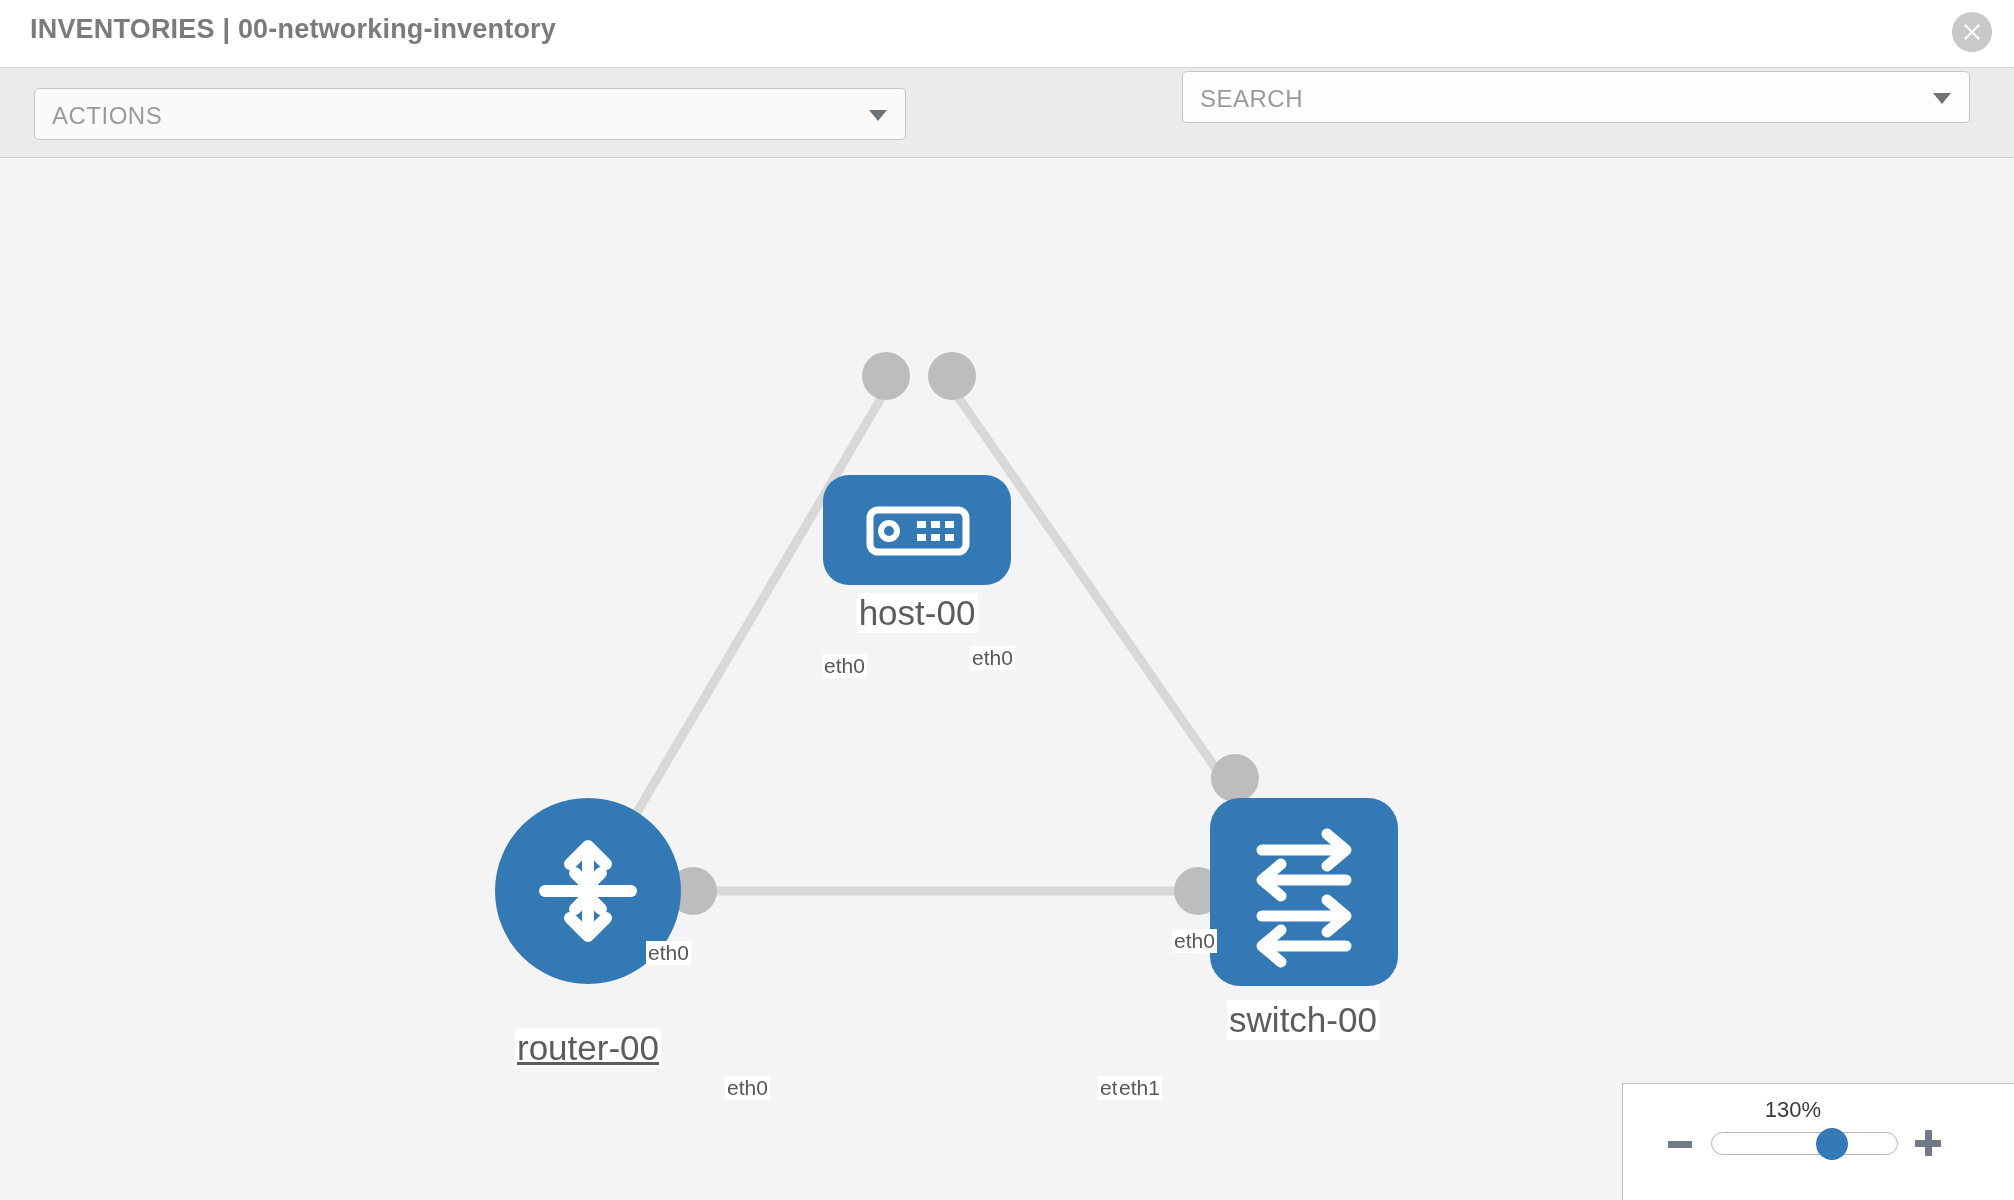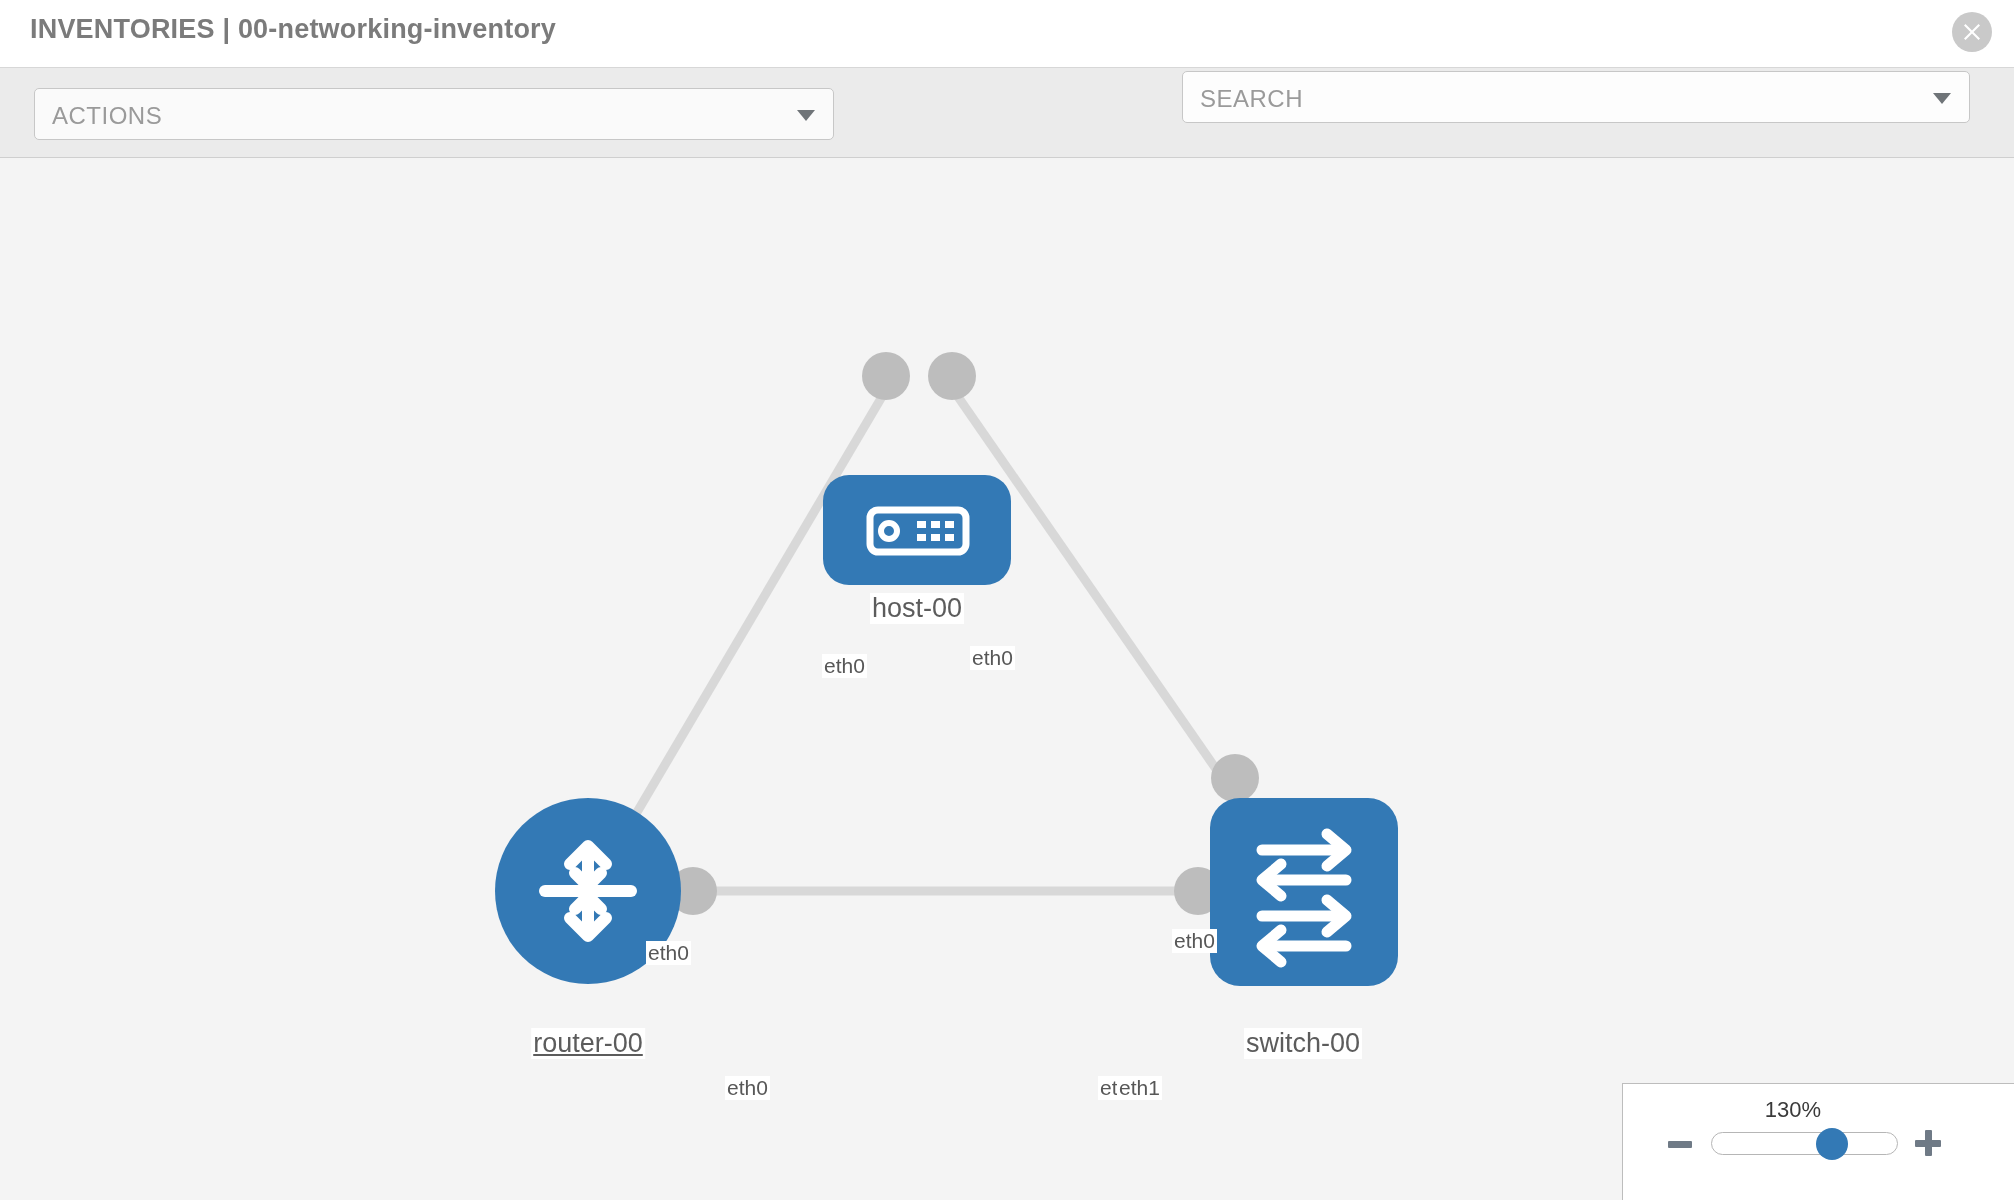--- a/index.html
+++ b/index.html
@@ -58,21 +58,21 @@
     width: 2014px;
     height: 90px;
     background: #ebebeb;
     border-bottom: 1px solid #cfcfcf;
     box-sizing: border-box;
   }
   .actions-select {
     position: absolute;
     left: 34px;
     top: 20px;
-    width: 800px;
+    width: 872px;
     height: 52px;
     background: #fafafa;
     border: 1px solid #c7c7c7;
     border-radius: 5px;
     box-sizing: border-box;
     cursor: pointer;
   }
   .actions-label {
     position: absolute;
     left: 17px;
@@ -133,21 +133,21 @@
   .canvas svg.topology {
     position: absolute;
     left: 0; top: 0;
     width: 2014px;
     height: 1042px;
   }
 
   
   .node-label {
     position: absolute;
-    font-size: 27px;
+    font-size: 35px;
     color: #5c5c5c;
     background: #ffffff;
     white-space: nowrap;
     transform: translateX(-50%);
     padding: 0 2px;
   }
   .link-label {
     position: absolute;
     font-size: 21px;
     color: #575757;
@@ -334,21 +334,21 @@
           <path d="M1327 742 L1346 758 L1327 774"></path>
 
           <path d="M1346 788 L1264 788"></path>
           <path d="M1281 772 L1262 788 L1281 804"></path>
         </g>
       </g>
     </svg>
 
     <div class="node-label" style="left:917px; top:435px;">host-00</div>
     <div class="node-label" style="left:588px; top:870px;text-decoration:underline;">router-00</div>
-    <div class="node-label" style="left:1303px; top:870px;">switch-00</div>
+    <div class="node-label" style="left:1303px; top:842px;">switch-00</div>
 
     <div class="link-label" style="left:822px; top:448px;">eth0</div>
     <div class="link-label" style="left:970px; top:440px;">eth0</div>
     <div class="link-label" style="left:646px; top:735px;">eth0</div>
     <div class="link-label" style="left:1172px; top:723px;">eth0</div>
     <div class="link-label" style="left:725px; top:870px;">eth0</div>
     <div class="link-label" style="left:1098px; top:870px;">eth0</div>
     <div class="link-label" style="left:1117px; top:870px;">eth1</div>
   </div>
 

